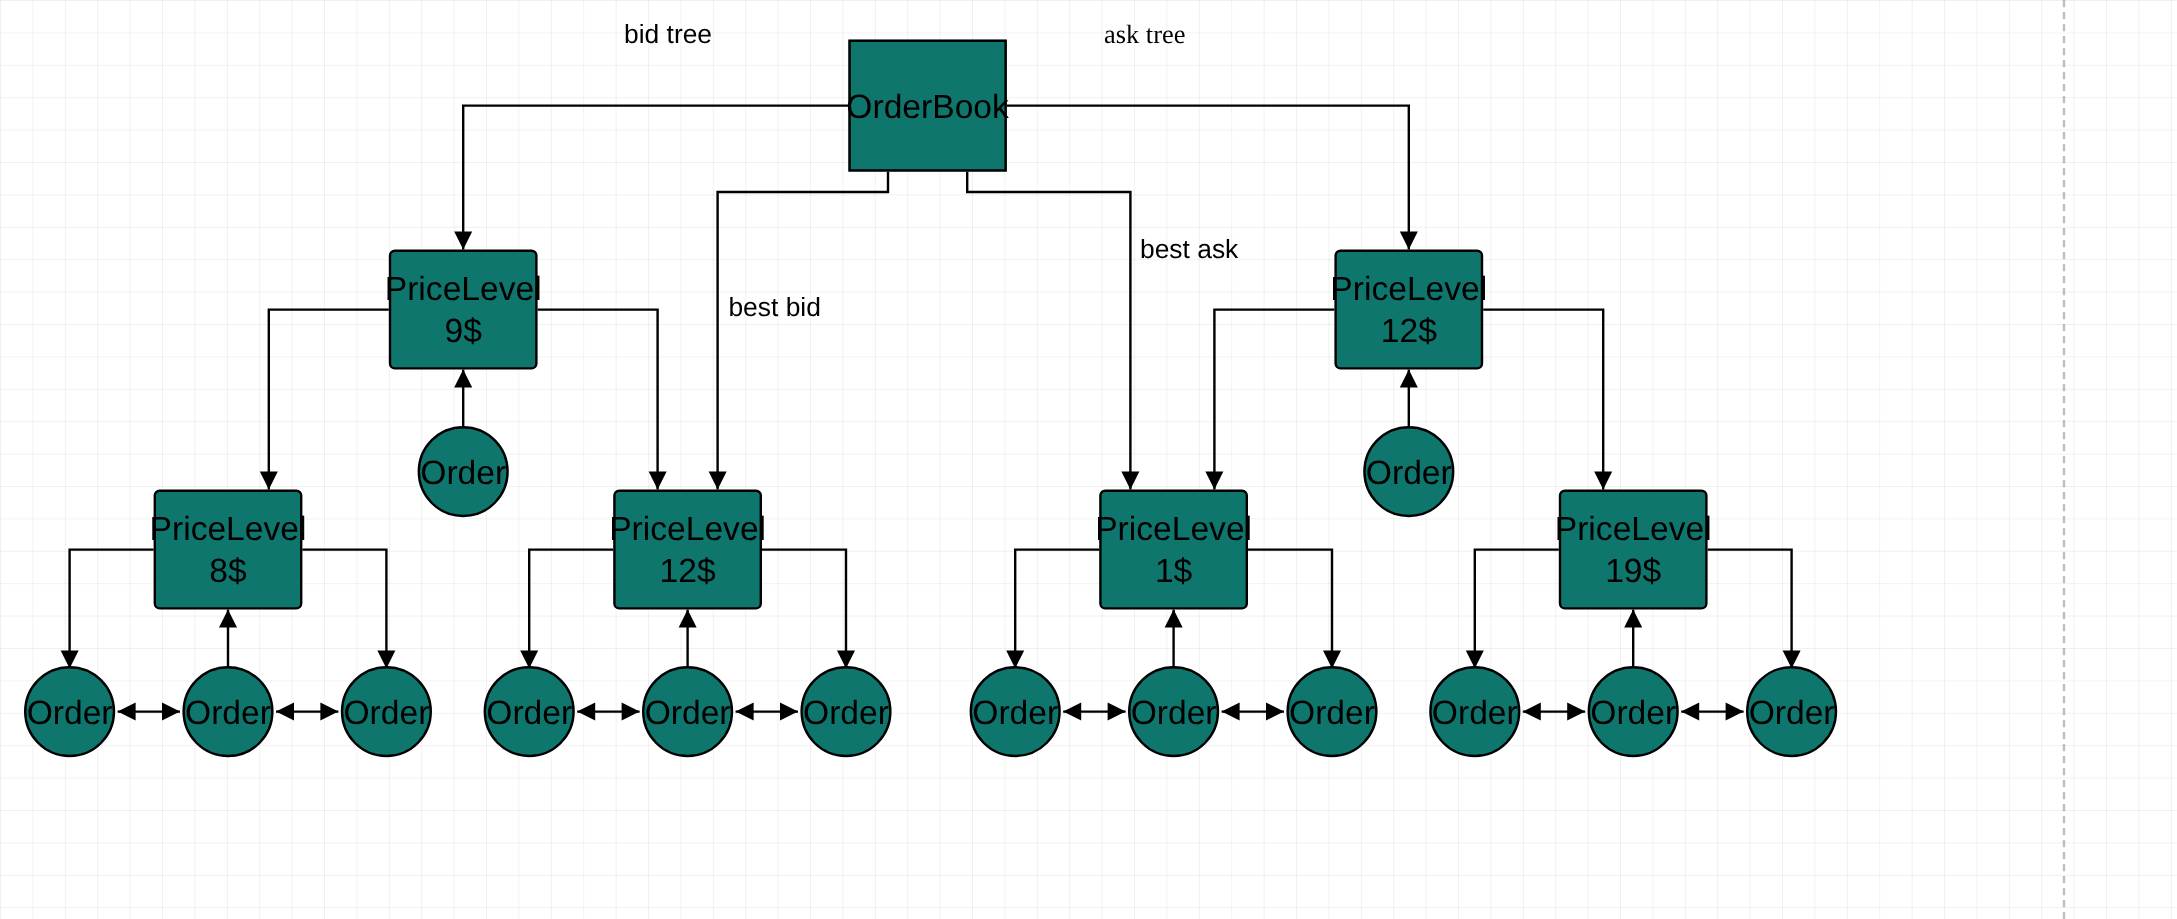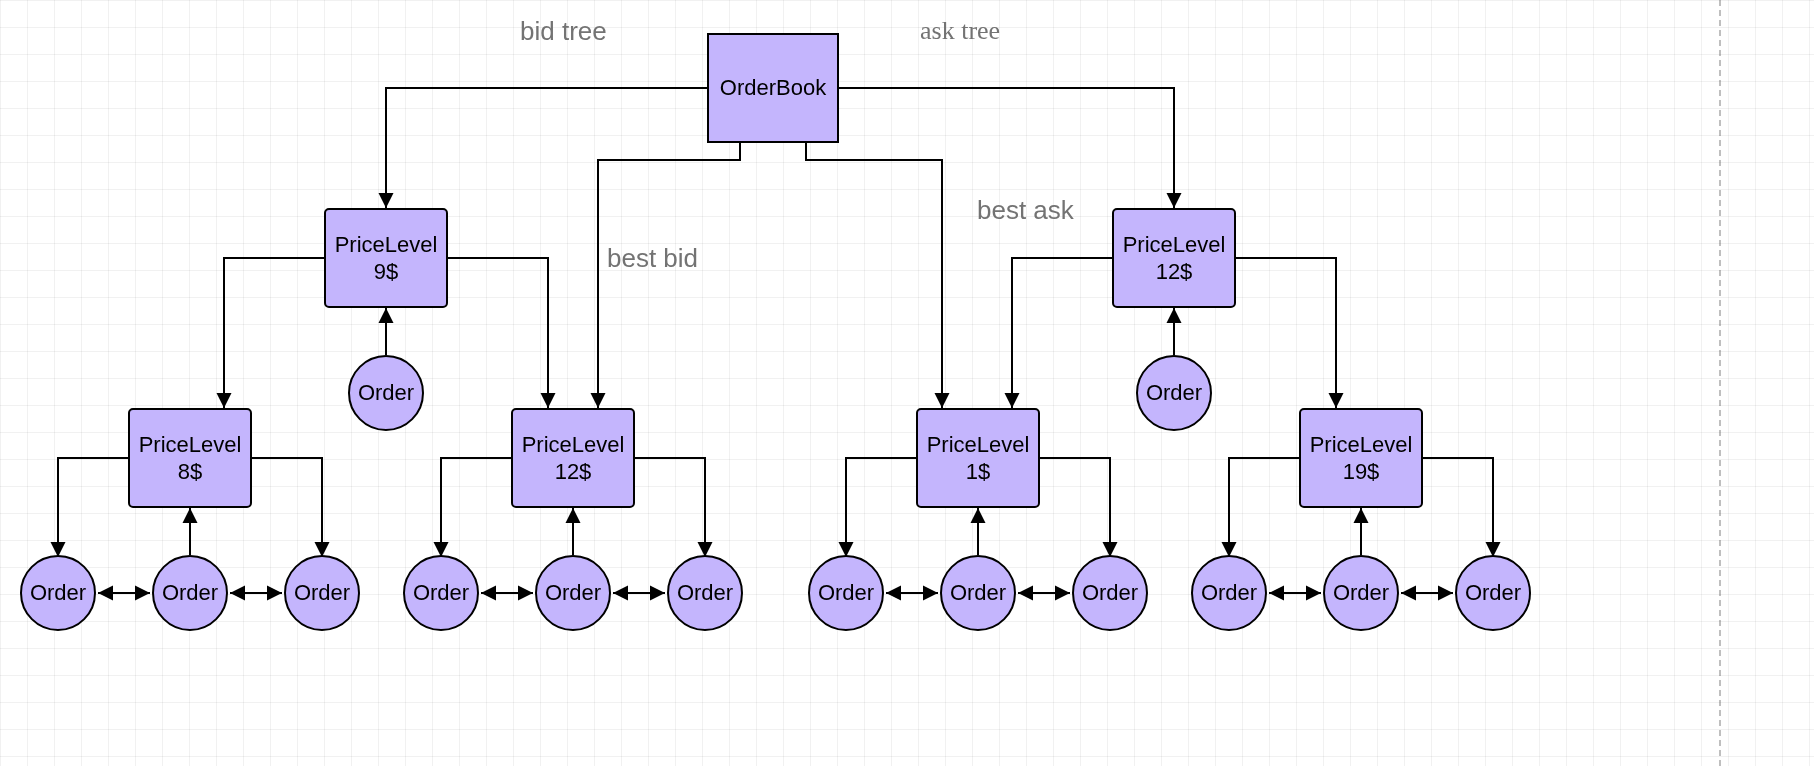--- a/index.html
+++ b/index.html
@@ -29,38 +29,38 @@
   }
   svg.edges {
     position: absolute;
     inset: 0;
     width: 1814px;
     height: 766px;
     pointer-events: none;
   }
   .node {
     position: absolute;
-    background: #c4b5fd;
+    background: #0f766e;
     border: 2px solid #000;
     display: flex;
     flex-direction: column;
     align-items: center;
     justify-content: center;
-    font-size: 22px;
+    font-size: 28px;
     line-height: 1.25;
     text-align: center;
     box-sizing: border-box;
   }
   .rect { border-radius: 0; }
   .rrect { border-radius: 5px; }
   .circle { border-radius: 50%; }
   .lbl {
     position: absolute;
-    font-size: 26px;
-    color: #737373;
+    font-size: 22px;
+    color: #000000;
     white-space: nowrap;
   }
 </style>
 </head>
 <body>
 
 <div class="grid"></div>
 <div class="ruler-line" style="left:1719px;"></div>
 
 <svg class="edges">
@@ -117,21 +117,21 @@
   </g>
 </svg>
 
 <div class="node rect" style="left:707px; top:33px; width:132px; height:110px;">
   <span>OrderBook</span>
 </div>
 
 <div class="lbl" style="left:520px; top:16px;">bid tree</div>
 <div class="lbl" style="left:920px; top:16px;font-family:Liberation Serif, serif;">ask tree</div>
 <div class="lbl" style="left:607px; top:195px;margin-top:48px;">best bid</div>
-<div class="lbl" style="left:977px; top:195px;">best ask</div>
+<div class="lbl" style="left:950px; top:195px;">best ask</div>
 
 <div class="node rrect" style="left:324px; top:208px; width:124px; height:100px;">
   <span>PriceLevel</span>
   <span>9$</span>
 </div>
 
 <div class="node rrect" style="left:1112px; top:208px; width:124px; height:100px;">
   <span>PriceLevel</span>
   <span>12$</span>
 </div>

